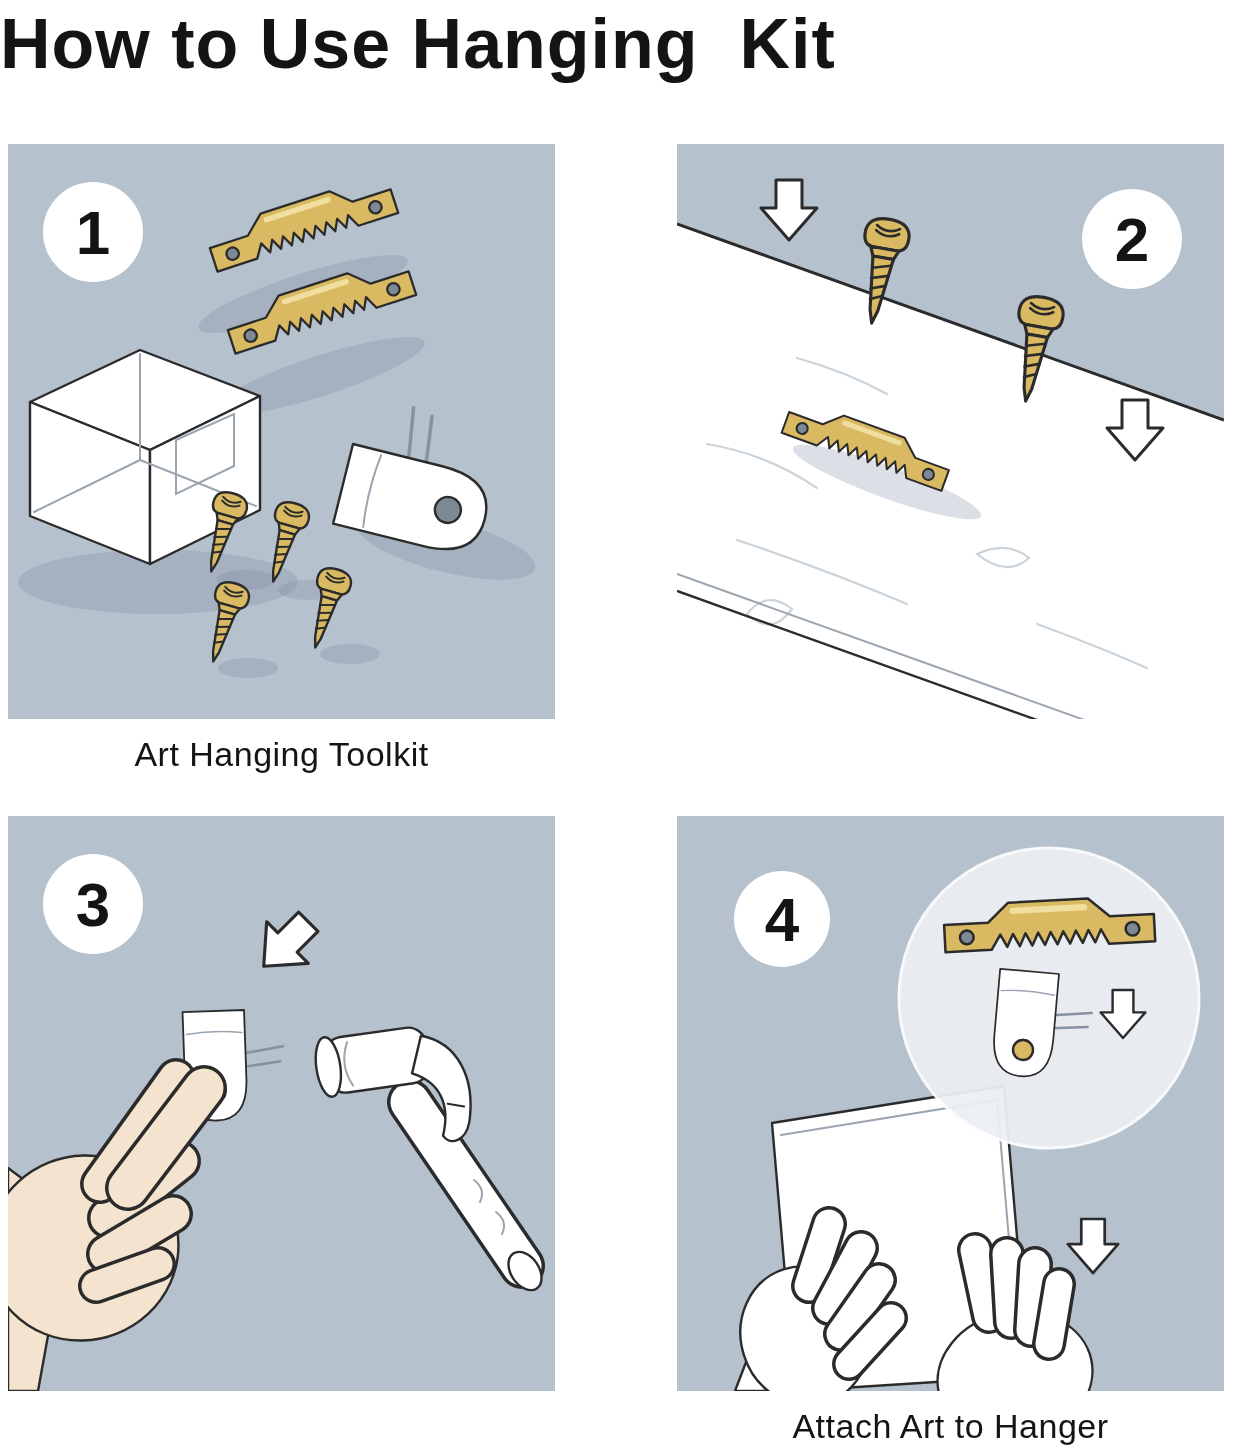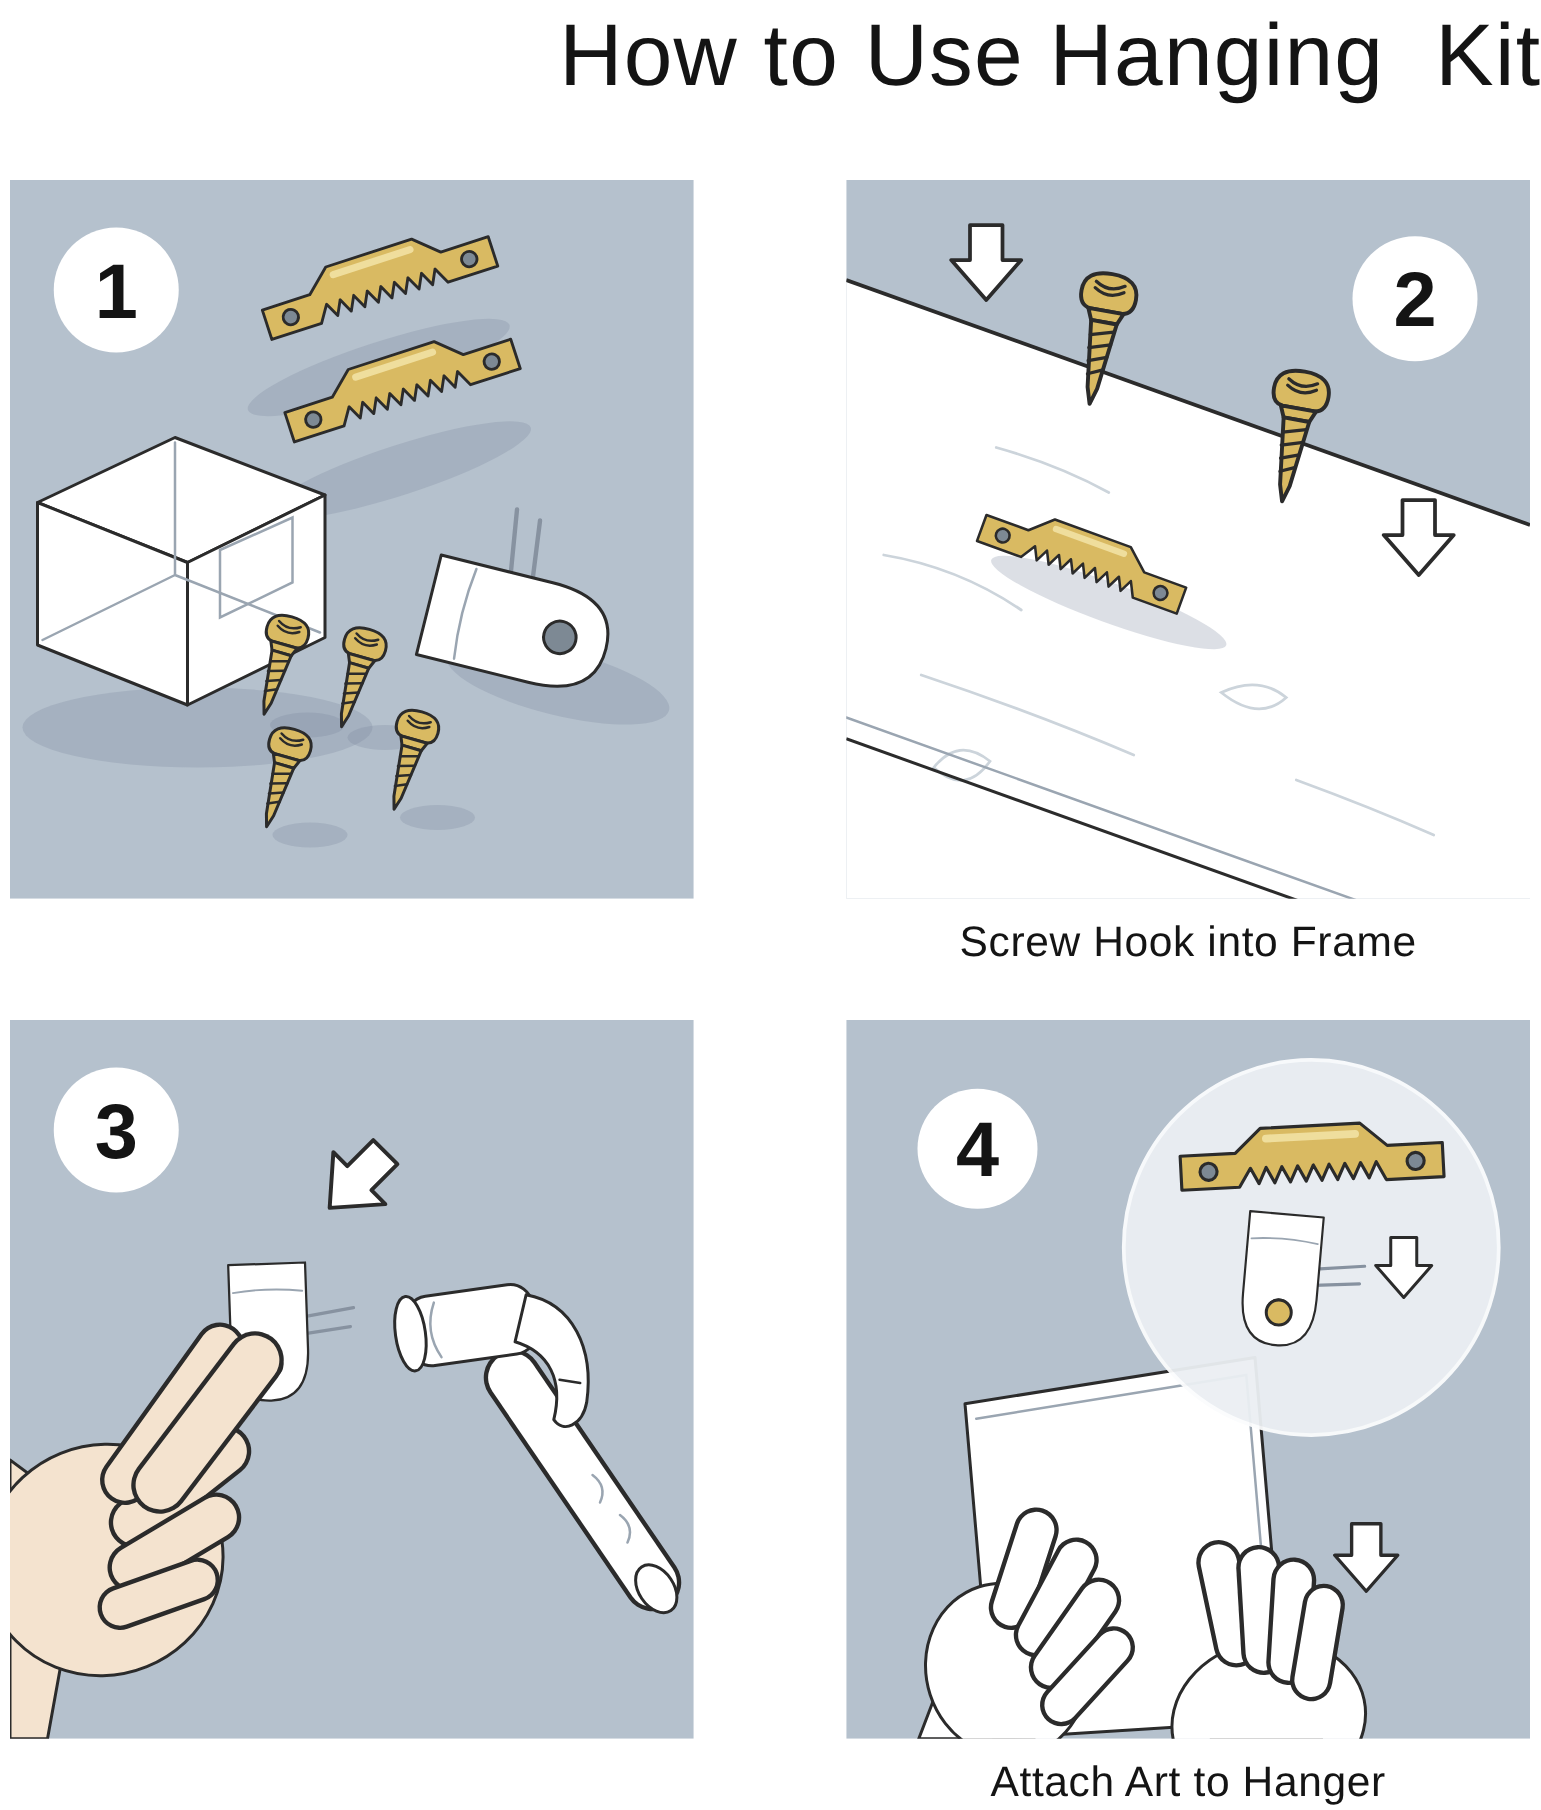--- a/index.html
+++ b/index.html
@@ -1,21 +1,21 @@
 <!DOCTYPE html>
 <html><head>
 <meta charset="utf-8">
 <style>
   html,body{margin:0;padding:0;}
   body{
     width:1233px;height:1448px;overflow:hidden;background:#ffffff;
     font-family:"Liberation Sans", sans-serif;color:#161616;
   }
   .title{
-    white-space:pre;text-align:right;font-size:70px;font-weight:400;
+    white-space:pre;text-align:left;font-size:70px;font-weight:700;
     letter-spacing:1px;margin:4px 0 0 0;line-height:80px;color:#141414;
   }
   .grid{
     display:grid;grid-template-columns:547px 547px;column-gap:122px;row-gap:42px;
     padding:0 8px;margin-top:60px;
   }
   .cell{display:flex;flex-direction:column;align-items:center;}
   .caption{margin-top:16px;font-size:34px;letter-spacing:.5px;color:#141414;}
   svg{display:block;}
   
@@ -103,20 +103,21 @@
       <use href="#screw" transform="translate(224,452) rotate(16)"></use>
       <use href="#screw" transform="translate(326,438) rotate(16)"></use>
 
       <use href="#hook" transform="translate(345,300) rotate(14)"></use>
 
       <g>
         <circle cx="85" cy="88" r="50" fill="#ffffff"></circle>
         <text class="badge-num" x="85" y="110">1</text>
       </g>
     </svg>
+    <div class="caption">Art Hanging Toolkit</div>
   </div>
 
   <div class="cell">
     <svg width="547" height="575" viewBox="0 0 547 575" role="img">
       <rect x="0" y="0" width="547" height="575" fill="#b5c1cd"></rect>
 
       <g>
         <path class="w" d="M0,80 L547,276 L547,575 L0,575 Z"></path>
         <path class="o3" fill="none" d="M0,80 L547,276"></path>
         <path class="grain" d="M30,300 q60,10 110,44"></path>
@@ -136,21 +137,20 @@
       <use href="#screw" transform="translate(364,170) rotate(10) scale(1.3)"></use>
 
       <use href="#arrow" transform="translate(112,66)"></use>
       <use href="#arrow" transform="translate(458,286)"></use>
 
       <g>
         <circle cx="455" cy="95" r="50" fill="#ffffff"></circle>
         <text class="badge-num" x="455" y="117">2</text>
       </g>
     </svg>
-    <div class="caption">Screw Hook into Frame</div>
   </div>
 
   <div class="cell">
     <svg width="547" height="575" viewBox="0 0 547 575" role="img">
       <rect x="0" y="0" width="547" height="575" fill="#b5c1cd"></rect>
 
       <use href="#arrow" transform="translate(278,128) rotate(45) scale(1.05)"></use>
 
       <g>
         <line class="fo" x1="402" y1="286" x2="514" y2="450" stroke-width="46"></line>

